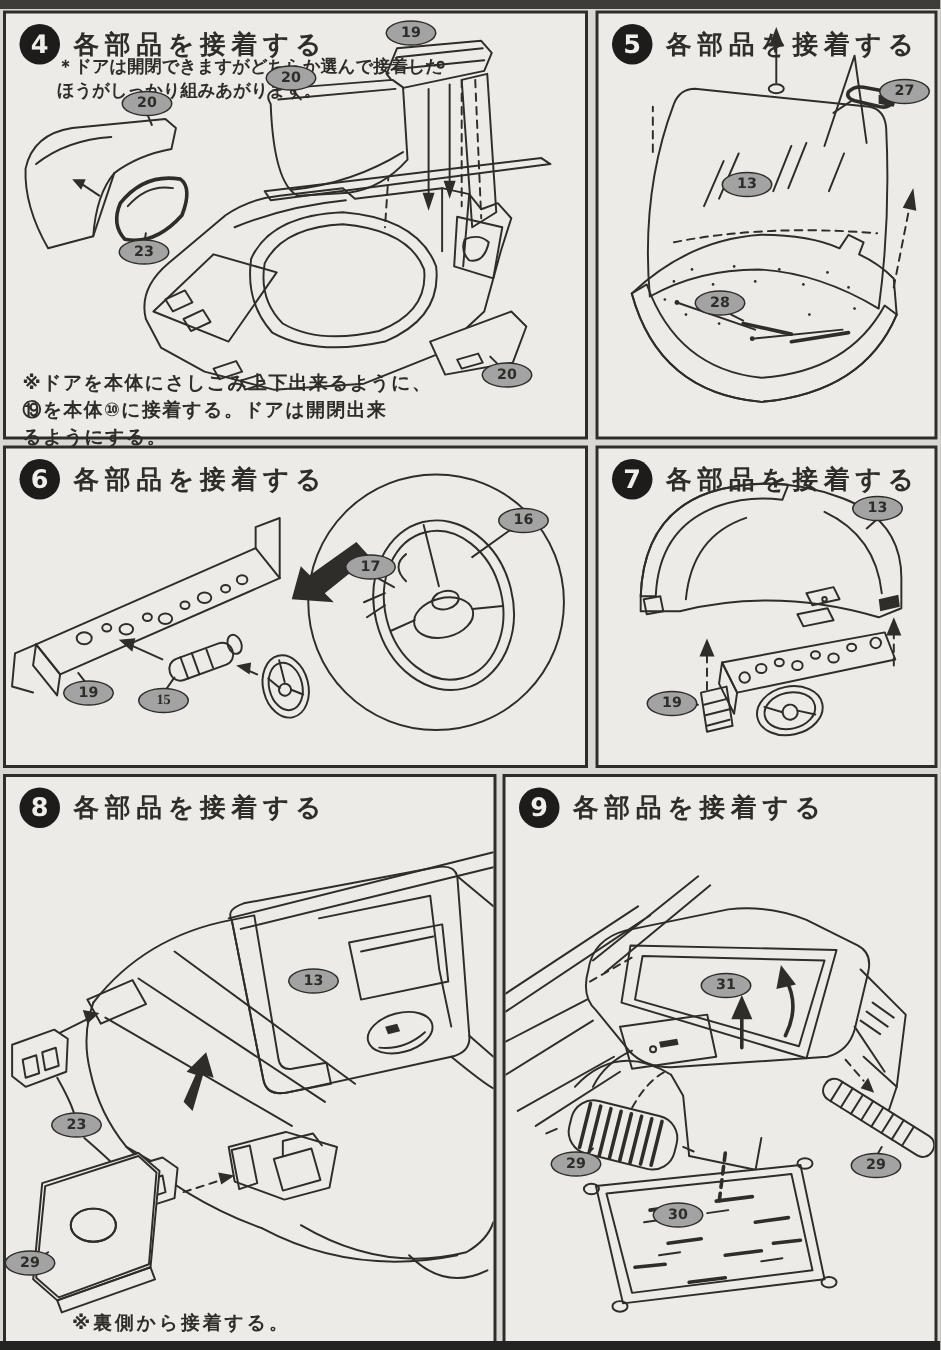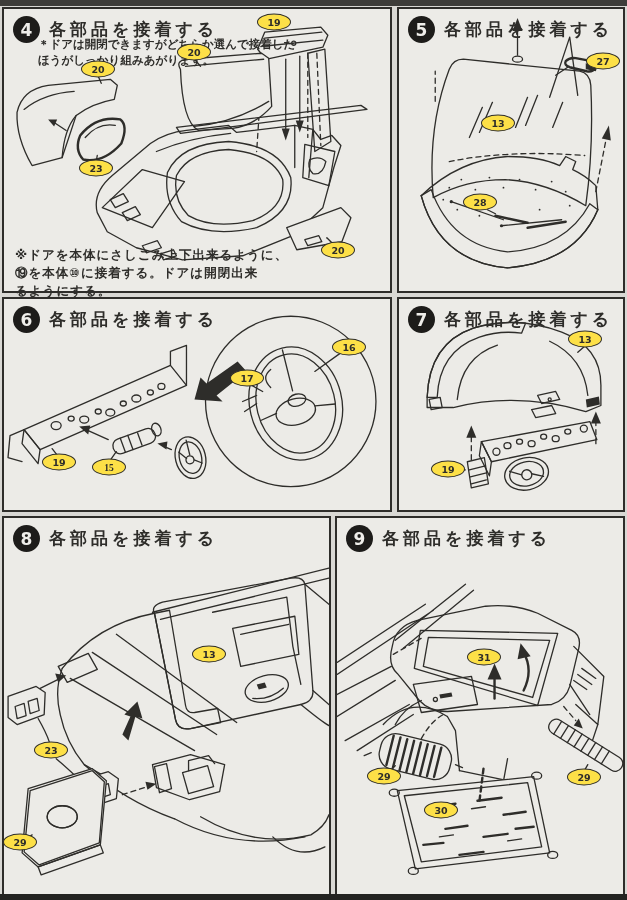--- a/index.html
+++ b/index.html
@@ -30,21 +30,21 @@
   .step-head { position:absolute; left:9px; top:7px; display:flex; align-items:center; gap:9px; z-index:3; }
   .step-num {
     width:27px; height:27px; border-radius:50%; background:#1d1c1a; color:#efeeea;
     display:flex; align-items:center; justify-content:center;
     font-size:17px; font-weight:700;
   }
   .step-title { font-size:17px; font-weight:700; letter-spacing:4px; white-space:nowrap; }
 
   .plabel {
     position:absolute; width:34px; height:17px; box-sizing:border-box;
-    border:1.4px solid #2e2d2a; border-radius:50%; background:#fde047;
+    border:1.4px solid #2e2d2a; border-radius:50%; background:#a3a3a3;
     display:flex; align-items:center; justify-content:center;
     font-size:9.5px; font-weight:700; transform:translate(-50%,-50%); z-index:4;
   }
   .note { position:absolute; white-space:pre-line; z-index:3; }
   .note.n-top4 { left:34px; top:27px; font-size:11.5px; font-weight:700; line-height:16px; }
   .note.n-bot4 { left:11px; top:237px; font-size:12.5px; font-weight:700; line-height:18px; letter-spacing:1px; }
   .note.n-8 { left:44px; top:356px; font-size:12.5px; font-weight:700; letter-spacing:2px; }
 </style>
 </head>
 <body>
@@ -383,20 +383,21 @@
         <ellipse class="w" cx="58" cy="298" rx="15" ry="11"></ellipse>
         <ellipse cx="58" cy="298" rx="15" ry="11"></ellipse>
         <path d="M34,348 L96,326 L99,334 L37,356 Z"></path>
         <path d="M21,320 L28,316"></path>
       </g>
     </svg>
     <div class="step-head">
       <div class="step-num">8</div>
       <div class="step-title">各部品を接着する</div>
     </div>
+    <div class="note n-8">※裏側から接着する。</div>
     <div class="plabel" style="left:205px;top:136px;">13</div>
     <div class="plabel" style="left:47px;top:232px;">23</div>
     <div class="plabel" style="left:16px;top:324px;">29</div>
   </div>
 
   <div class="panel" style="left:335px;top:516px;width:290px;height:384px;">
     <svg class="diagram" viewBox="0 0 285 379">
 
       <g>
         <path d="M88,86 L0,144 M96,92 L0,156 M58,122 L128,66 M66,130 L136,72"></path>
@@ -466,17 +467,17 @@
         <path class="d t" d="M146,250 L142,282"></path>
       </g>
     </svg>
     <div class="step-head">
       <div class="step-num">9</div>
       <div class="step-title">各部品を接着する</div>
     </div>
     <div class="plabel" style="left:147px;top:139px;">31</div>
     <div class="plabel" style="left:47px;top:258px;">29</div>
     <div class="plabel" style="left:247px;top:259px;">29</div>
-    <div class="plabel" style="left:104px;top:292px;">30</div>
+    <div class="plabel" style="left:115px;top:292px;">30</div>
   </div>
 
   <div class="strip bottom"></div>
 </div>
 
 </body></html>

